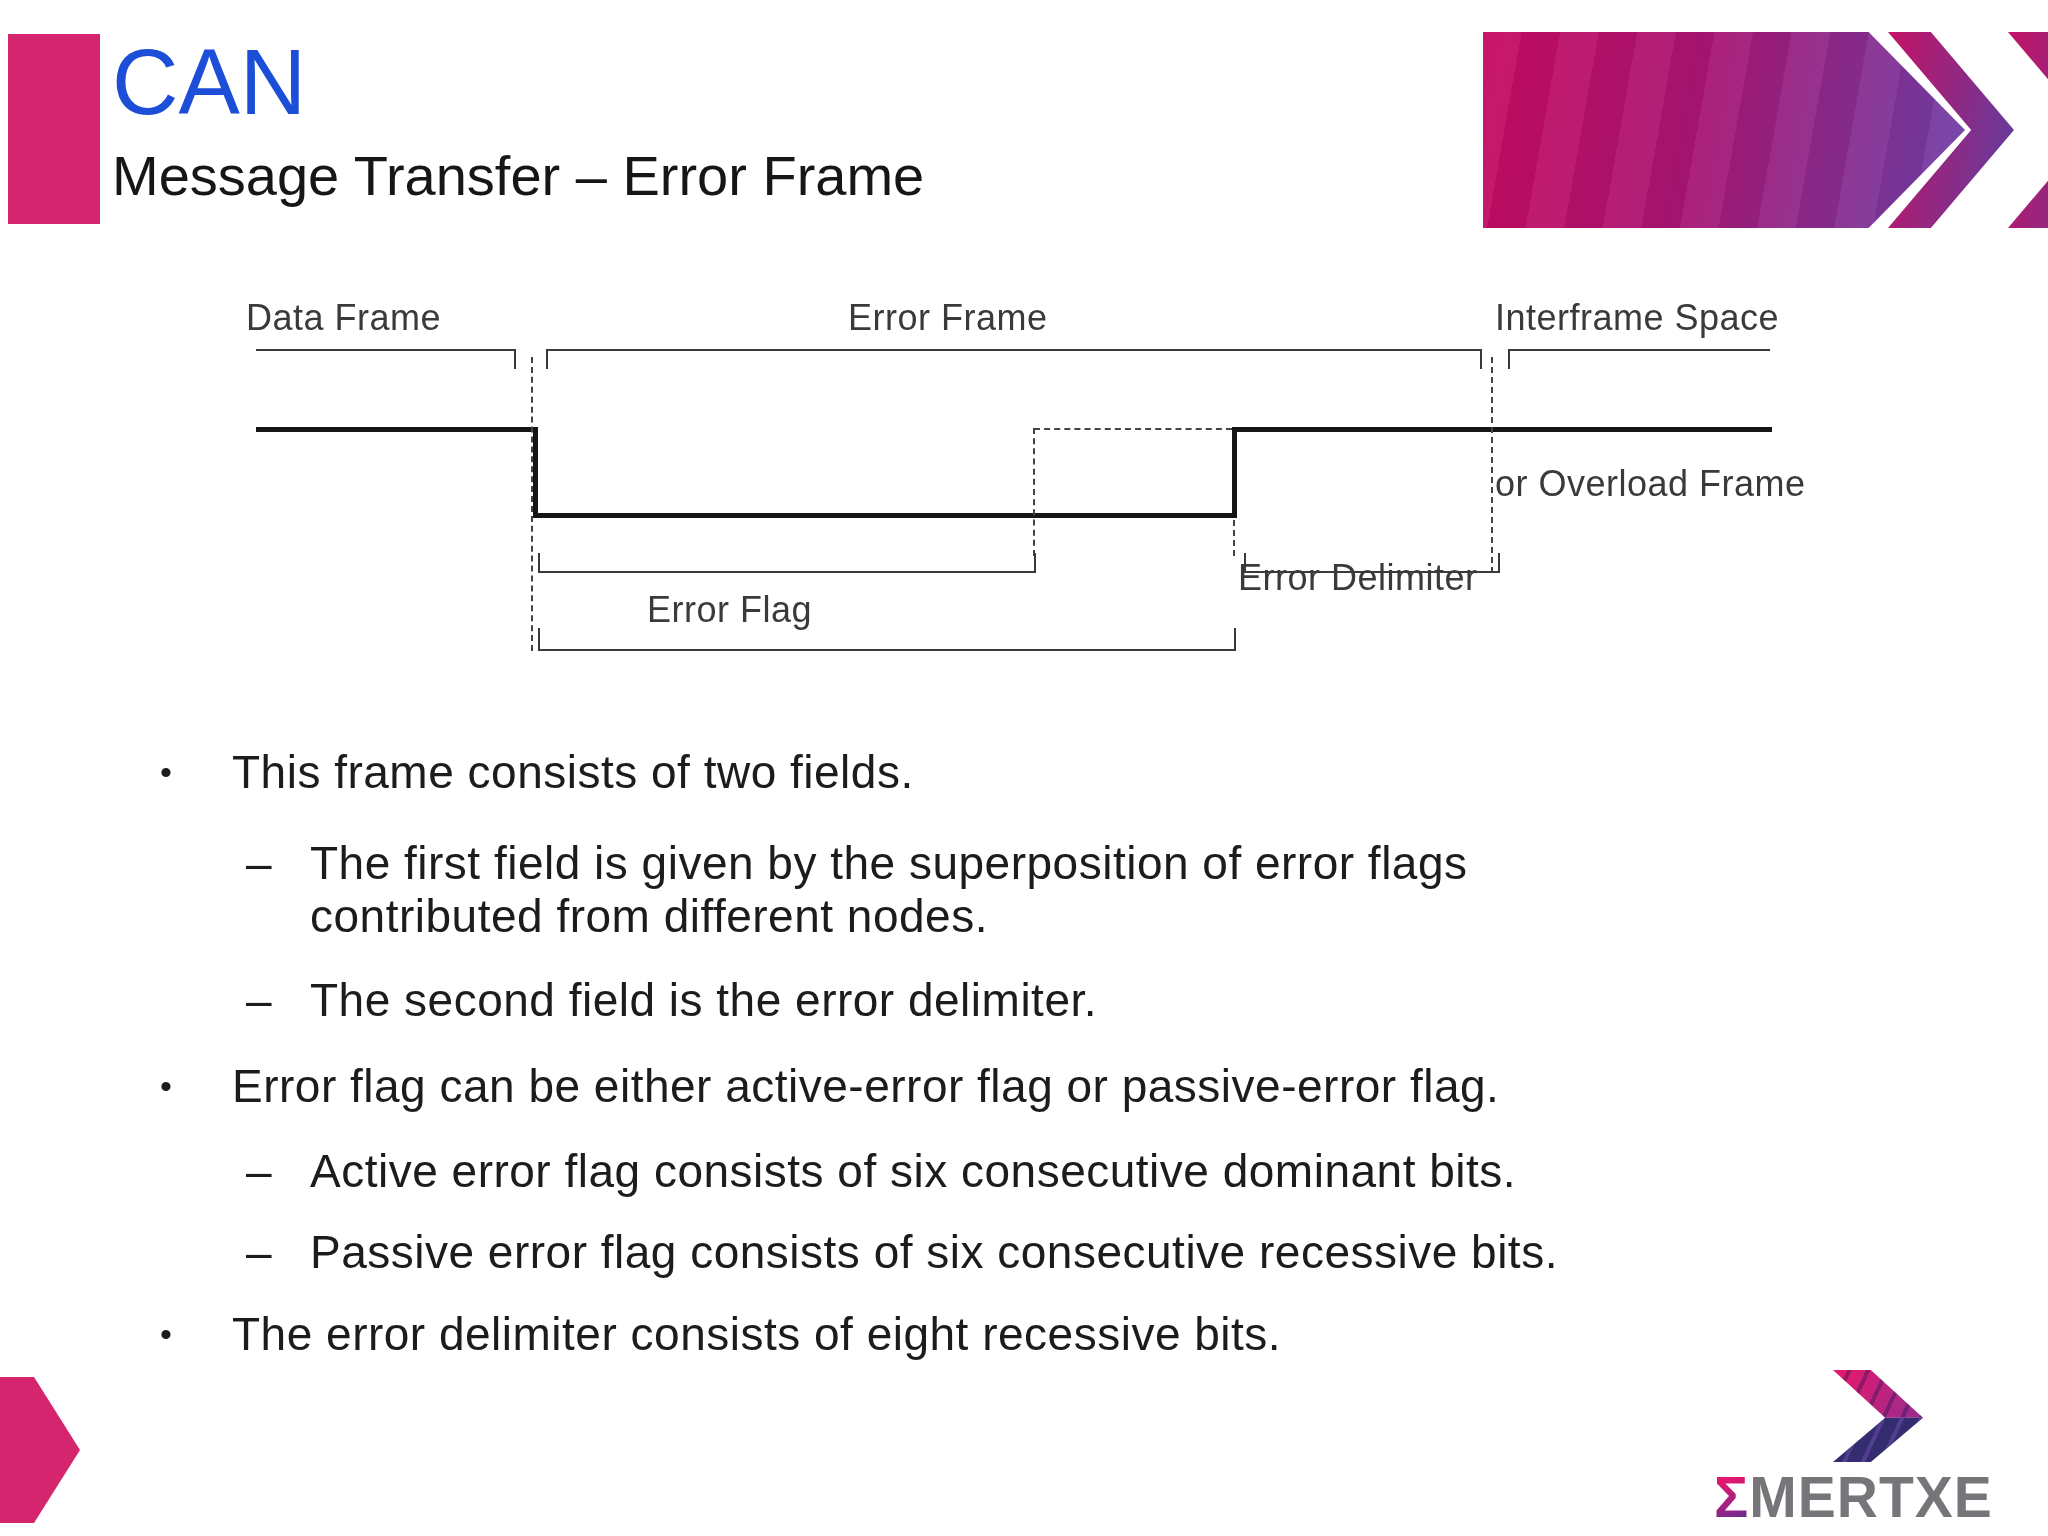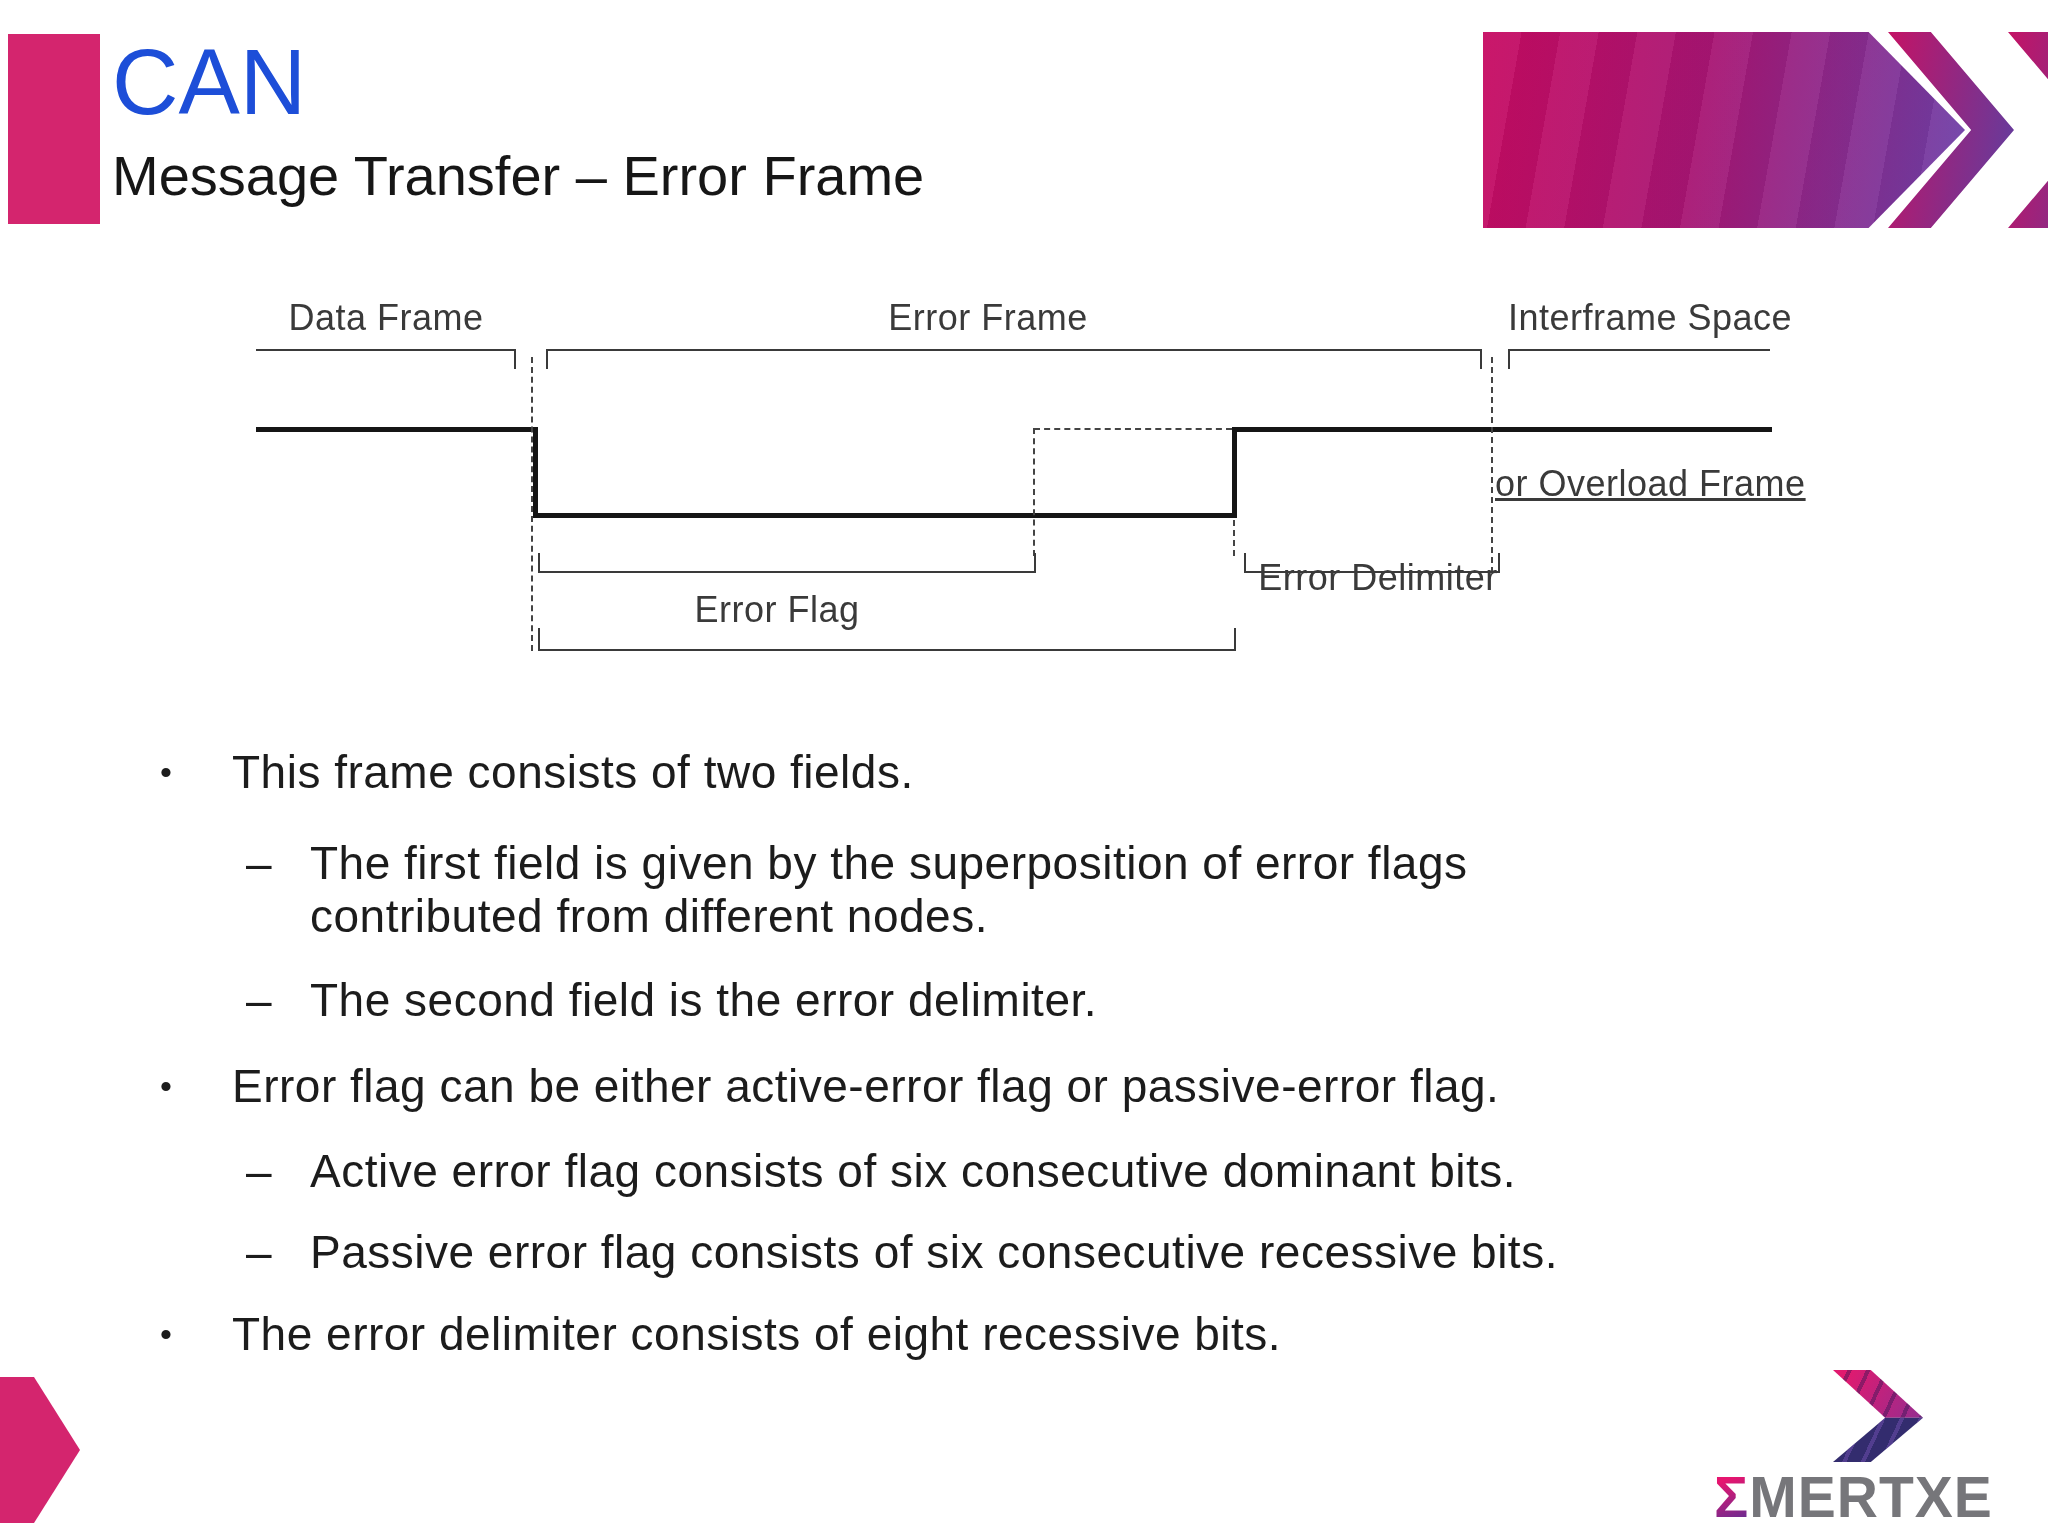--- a/index.html
+++ b/index.html
@@ -29,21 +29,21 @@
     position:absolute;top:32px;width:126px;height:196px;
     clip-path:polygon(0 0,34% 0,100% 50%,34% 100%,0 100%,66% 50%);
     background:linear-gradient(100deg,#C41365 0%,#8A2B86 55%,#5E3FA0 100%);
   }
   .banner-chevron.c1{left:1888px;}
   .banner-chevron.c2{left:2008px;}
   
   .diagram{position:absolute;left:0;top:0;width:2048px;height:760px;}
   .dlabel{
     position:absolute;font-size:36px;color:#3a3a3a;letter-spacing:0.5px;
-    text-align:center;line-height:44px;white-space:nowrap;
+    text-align:left;line-height:44px;white-space:nowrap;
   }
   .ln{position:absolute;background:#3a3a3a;display:block;}
   .thick{background:#151515;}
   .dash-v{position:absolute;width:0;border-left:2px dashed #444;display:block;}
   .dash-h{position:absolute;height:0;border-top:2px dashed #444;display:block;}
   
   .b-row{position:absolute;display:flex;font-size:46px;color:#1c1c1c;letter-spacing:0.5px;line-height:53px;}
   .b-row .marker{flex:0 0 auto;display:block;}
   .b-row.lvl1{left:160px;}
   .b-row.lvl1 .marker{width:72px;font-size:34px;line-height:53px;}
@@ -92,21 +92,21 @@
     <div class="banner-main"></div>
     <div class="banner-chevron c1"></div>
     <div class="banner-chevron c2"></div>
   </div>
 
   <div class="diagram">
 
     <div class="dlabel" style="left:246px;top:296px;width:280px;">Data Frame</div>
     <div class="dlabel" style="left:848px;top:296px;width:280px;">Error Frame</div>
     <div class="dlabel" style="left:1495px;top:296px;width:310px;">Interframe Space</div>
-    <div class="dlabel" style="left:1495px;top:462px;width:302px;text-align:right;text-decoration:underline;">or Overload Frame</div>
+    <div class="dlabel" style="left:1495px;top:462px;width:302px;text-align:right;">or Overload Frame</div>
     <div class="dlabel" style="left:647px;top:588px;width:260px;">Error Flag</div>
     <div class="dlabel" style="left:1238px;top:556px;width:280px;">Error Delimiter</div>
 
     <i class="ln" style="left:256px;top:349px;width:260px;height:2px;"></i>
     <i class="ln" style="left:514px;top:349px;width:2px;height:20px;"></i>
     <i class="ln" style="left:546px;top:349px;width:936px;height:2px;"></i>
     <i class="ln" style="left:546px;top:349px;width:2px;height:20px;"></i>
     <i class="ln" style="left:1480px;top:349px;width:2px;height:20px;"></i>
     <i class="ln" style="left:1508px;top:349px;width:262px;height:2px;"></i>
     <i class="ln" style="left:1508px;top:349px;width:2px;height:20px;"></i>

